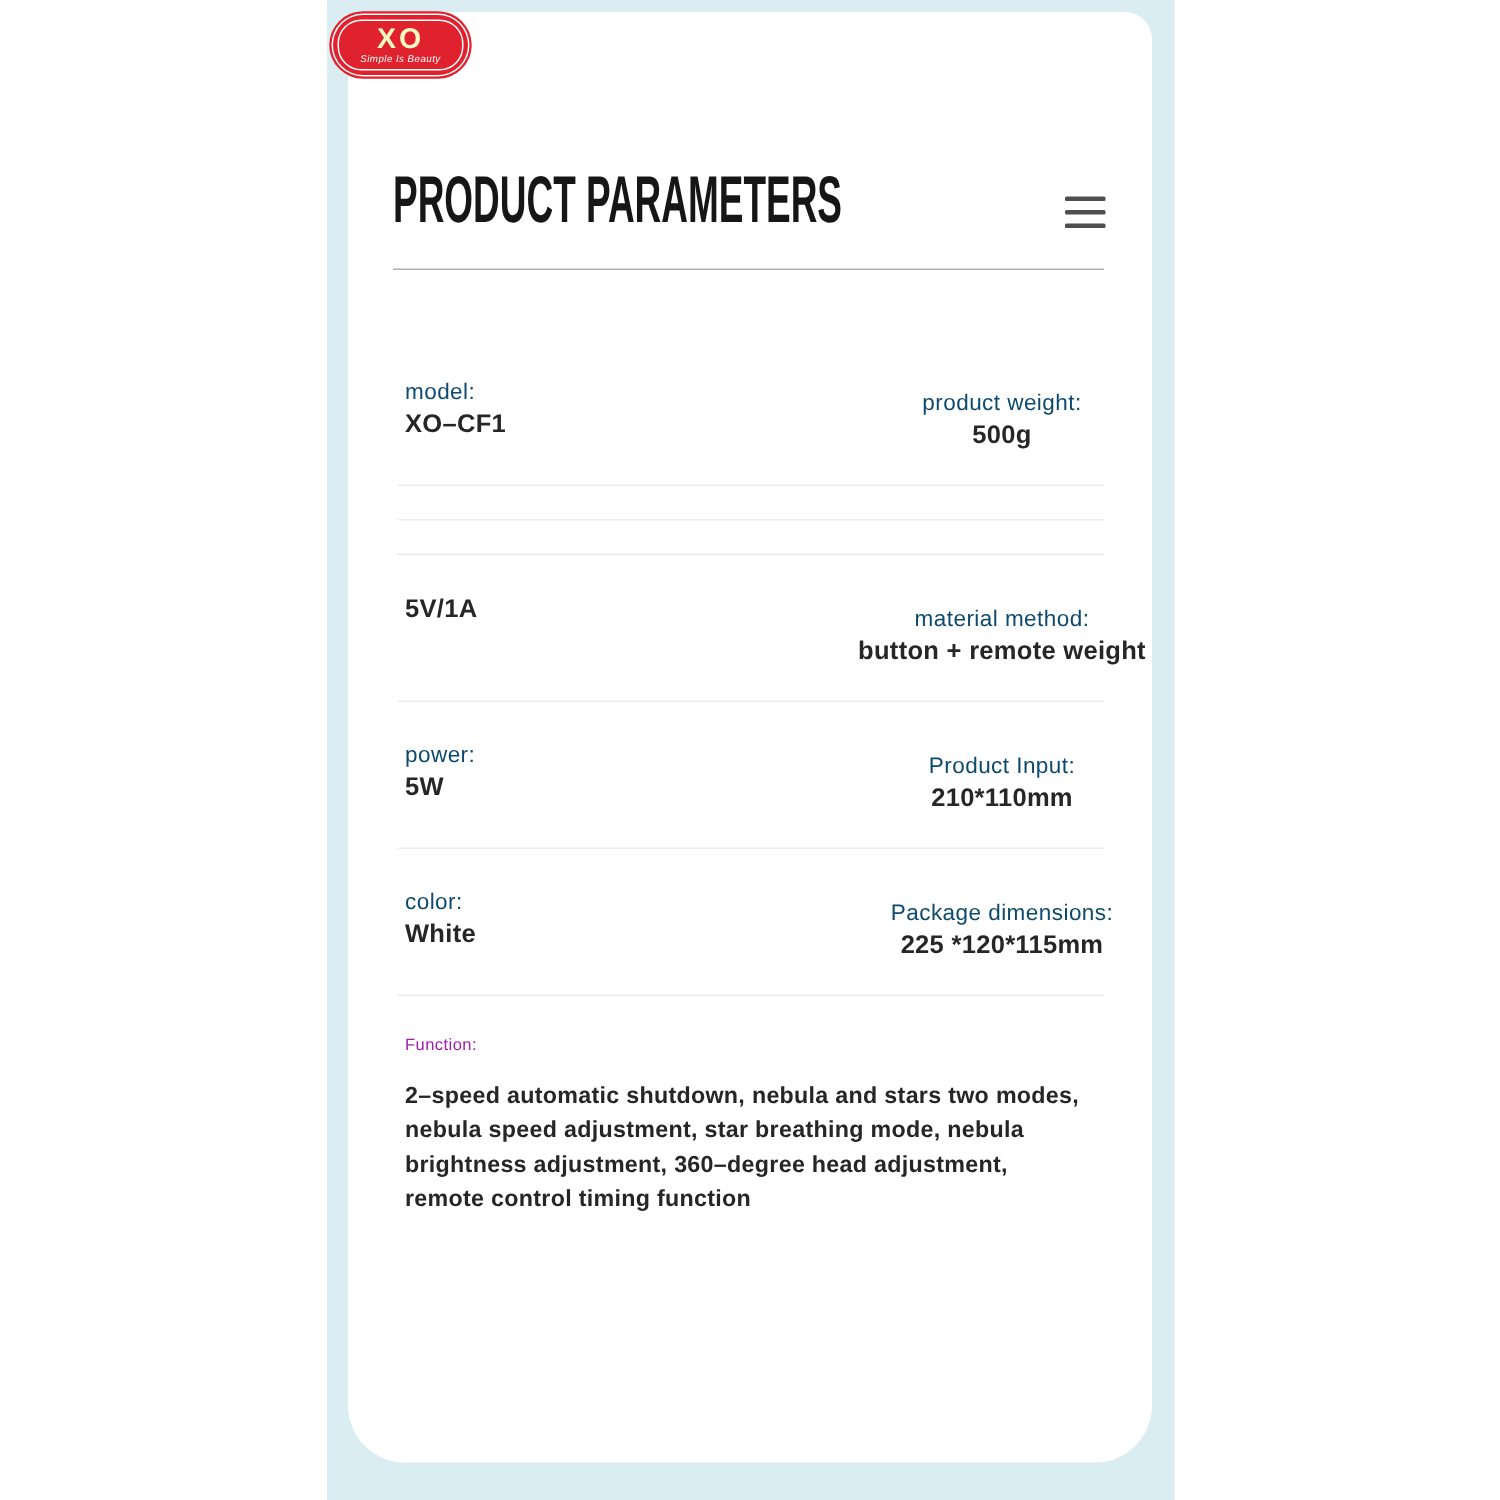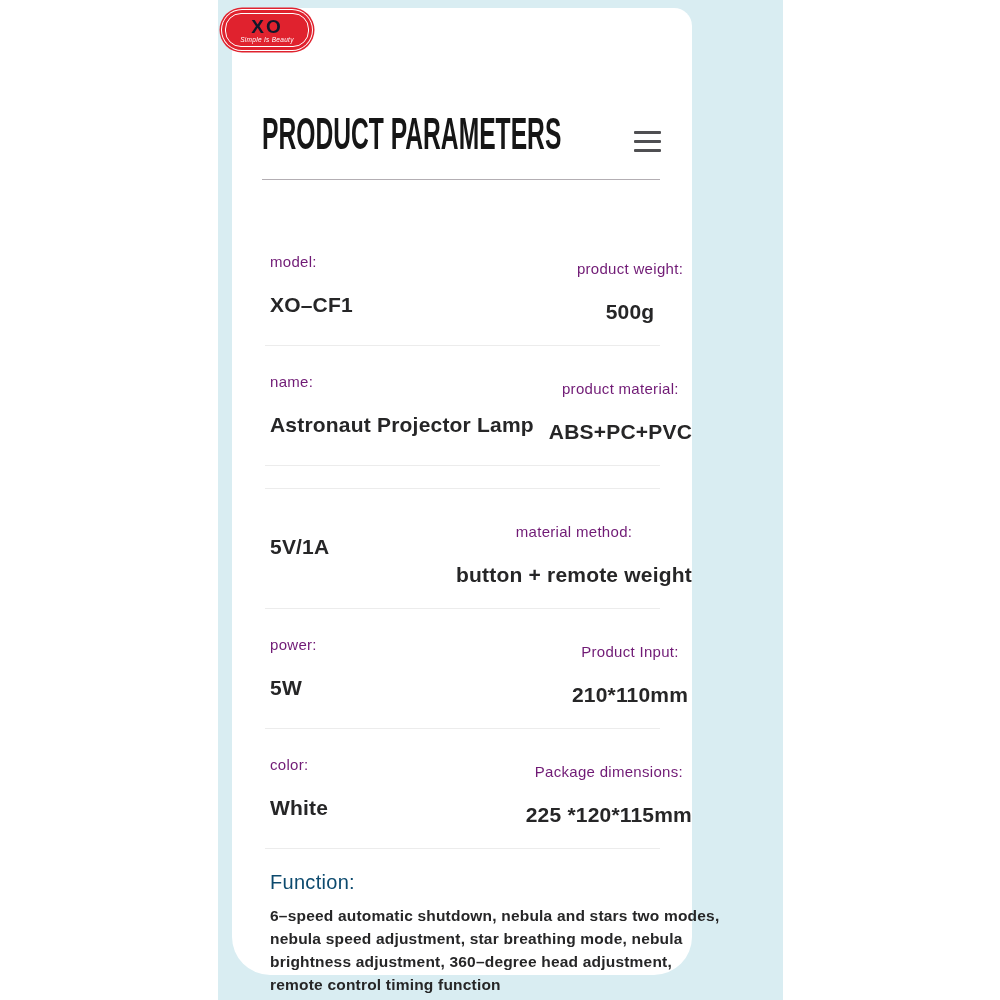--- a/index.html
+++ b/index.html
@@ -3,53 +3,53 @@
 <meta charset="utf-8">
 <style>
   * { margin:0; padding:0; box-sizing:border-box; }
   html,body { width:1000px; height:1000px; background:#ffffff; font-family:"Liberation Sans", sans-serif; }
   .page { position:relative; width:1000px; height:1000px; background:#ffffff; overflow:hidden; }
 
   
   .panel { position:absolute; left:218px; top:0; width:565px; height:1000px; background:#d9edf2; }
 
   
-  .card { position:absolute; left:232px; top:8px; width:460px; height:967px; background:#ffffff;
+  .card { position:absolute; left:232px; top:8px; width:536px; height:967px; background:#ffffff;
           border-radius:18px 18px 38px 38px; }
 
   
   .logo { position:absolute; left:222px; top:10px; width:90px; height:40px; background:#e0222e;
           border-radius:20px; box-shadow:0 0 0 1px #ffffff, 0 0 0 2.5px #e0222e; z-index:5;
           display:flex; flex-direction:column; align-items:center; justify-content:center; }
   .logo-inner { position:absolute; inset:3px; border:1.5px solid #ffffff; border-radius:16px; pointer-events:none; }
-  .logo-text { color:#0f172a; font-weight:bold; font-size:19px; line-height:19px; letter-spacing:2px; margin-top:1px; }
+  .logo-text { color:#fef9c3; font-weight:bold; font-size:19px; line-height:19px; letter-spacing:2px; margin-top:1px; }
   .logo-tagline { color:#ffffff; font-size:6.5px; font-style:italic; line-height:8px; letter-spacing:0.3px; }
 
   
   .title { margin:104px 0 0 30px; font-size:44px; line-height:44px; font-weight:800; color:#161616;
            letter-spacing:0px; transform:scaleX(0.56); transform-origin:left center; white-space:nowrap; }
   .menu { position:absolute; right:31px; top:123px; width:27px; cursor:pointer; }
   .menu span { display:block; height:2.5px; background:#4f4f52; margin-bottom:6.5px; border-radius:1px; }
   .menu span:last-child { margin-bottom:0; }
   .divider { border:none; border-top:1.5px solid #b3aeb3; margin:23px 32px 0 30px; }
 
   
   .rows { margin-top:0; }
   .spec-row { display:flex; margin:0 0 0 38px; padding-top:25px; }
   .spec-row.first { padding-top:71px; }
   .cell-left { width:298px; }
   .cell-right { flex:1; margin-top:7px;text-align:center; }
-  .spec-label { font-size:15px; line-height:21px; color:#701a75; letter-spacing:0.3px; }
-  .spec-value { font-size:21px; line-height:22px; font-weight:bold; color:#262627; margin-top:22px;
+  .spec-label { font-size:15px; line-height:21px; color:#0c4a6e; letter-spacing:0.3px; }
+  .spec-value { font-size:17px; line-height:22px; font-weight:bold; color:#262627; margin-top:0;
                 letter-spacing:0.2px; white-space:nowrap; }
   .sep { border:none; border-top:1px solid #ececec; margin:22px 32px 0 33px; }
 
   
   .function { margin:23px 0 0 38px; }
-  .function-label { font-size:20px; line-height:21px; color:#0c4a6e; letter-spacing:0.3px; }
+  .function-label { font-size:11px; line-height:21px; color:#a21caf; letter-spacing:0.3px; }
   .function-lines { margin-top:11px; }
   .function-line { font-size:15.5px; line-height:23px; font-weight:bold; color:#262627; letter-spacing:0.2px; white-space:nowrap; }
 </style>
 </head>
 <body>
 
 <div class="page">
   <div class="panel"></div>
 
   <div class="logo">
@@ -77,30 +77,20 @@
           <div class="spec-label">model:</div>
           <div class="spec-value">XO–CF1</div>
         </div>
         <div class="cell-right">
           <div class="spec-label">product weight:</div>
           <div class="spec-value">500g</div>
         </div>
       </div>
       <hr class="sep">
 
-      <div class="spec-row">
-        <div class="cell-left">
-          <div class="spec-label">name:</div>
-          <div class="spec-value">Astronaut Projector Lamp</div>
-        </div>
-        <div class="cell-right">
-          <div class="spec-label">product material:</div>
-          <div class="spec-value">ABS+PC+PVC</div>
-        </div>
-      </div>
       <hr class="sep">
 
       <hr class="sep">
 
       <div class="spec-row">
         <div class="cell-left">
           <div class="spec-value">5V/1A</div>
         </div>
         <div class="cell-right">
           <div class="spec-label">material method:</div>
@@ -131,21 +121,21 @@
           <div class="spec-value">225 *120*115mm</div>
         </div>
       </div>
       <hr class="sep">
 
     </div>
 
     <div class="function">
       <div class="function-label">Function:</div>
       <div class="function-lines">
-        <div class="function-line">6–speed automatic shutdown, nebula and stars two modes,</div>
+        <div class="function-line">2–speed automatic shutdown, nebula and stars two modes,</div>
         <div class="function-line">nebula speed adjustment, star breathing mode, nebula</div>
         <div class="function-line">brightness adjustment, 360–degree head adjustment,</div>
         <div class="function-line">remote control timing function</div>
       </div>
     </div>
 
   </div>
 </div>
 
 </body></html>

